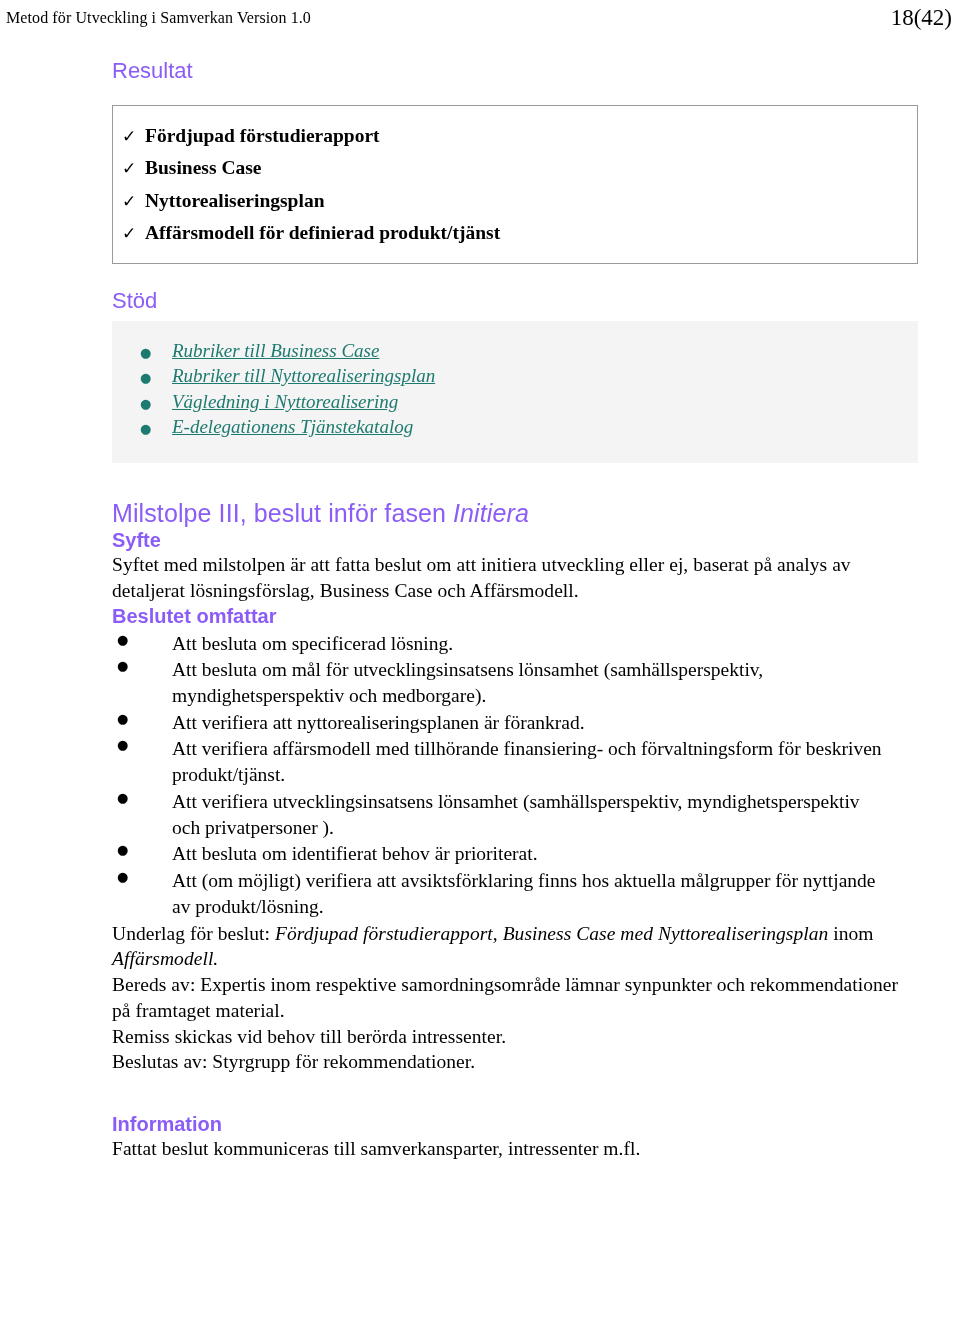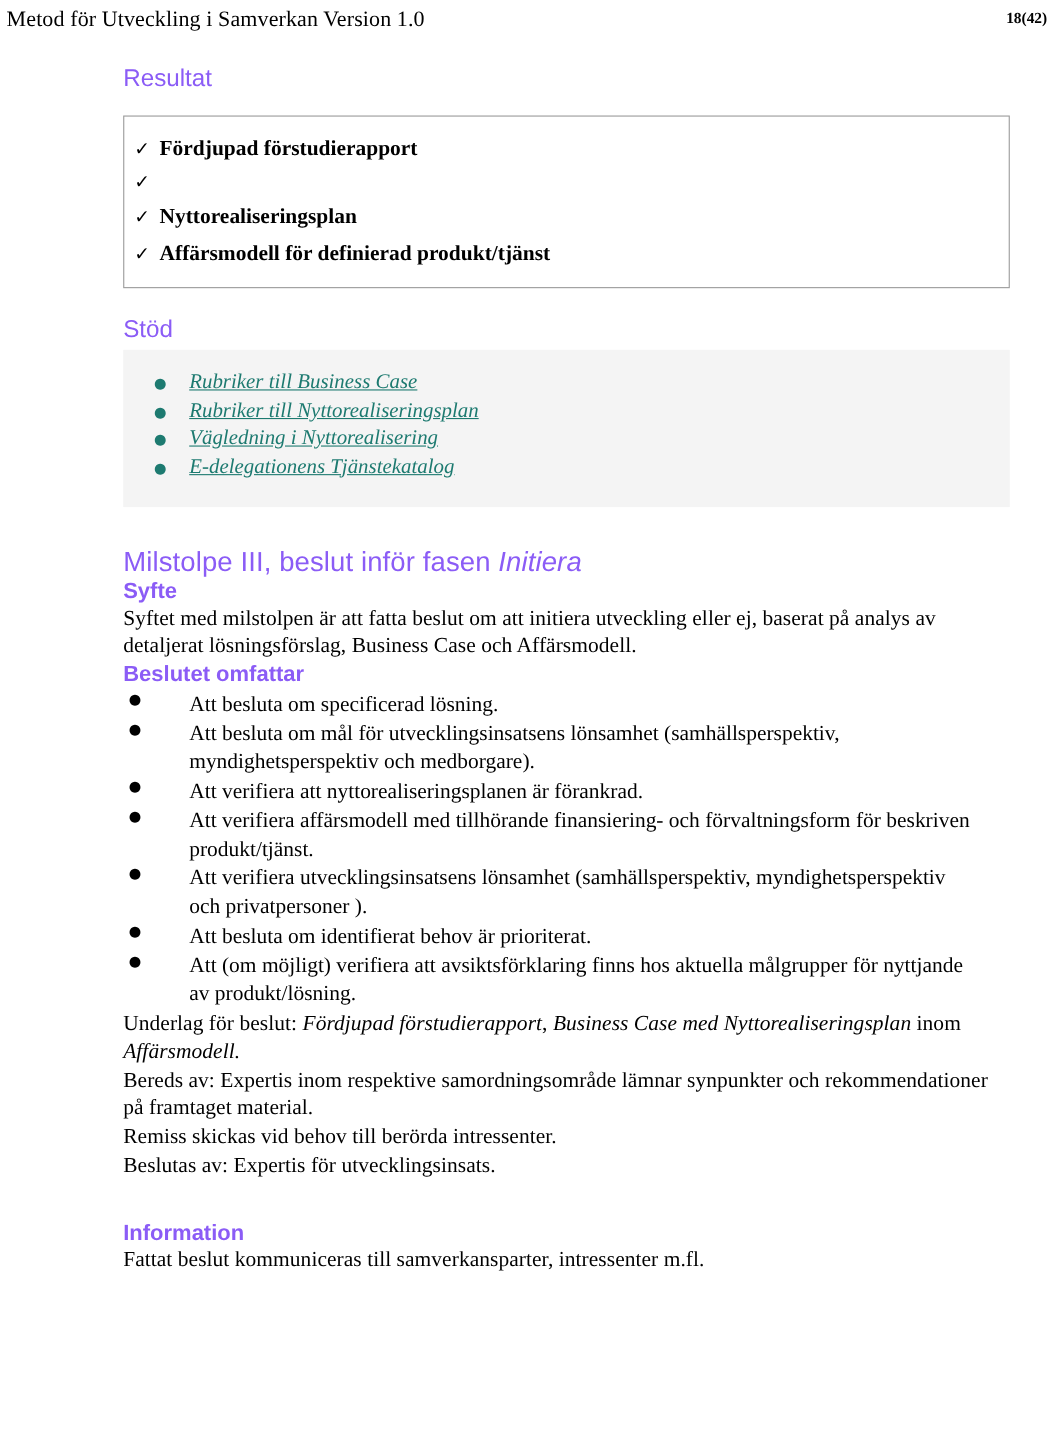--- a/index.html
+++ b/index.html
@@ -25,29 +25,29 @@
     width: 960px;
     height: 30px;
     display: flex;
     align-items: center;
     justify-content: space-between;
     padding: 6px 8px 0 6px;
     box-sizing: border-box;
   }
   .header-title {
     font-family: "Liberation Serif", "DejaVu Serif", serif;
-    font-size: 20px;
+    font-size: 16px;
     letter-spacing: .1px;
     color: #000;
     white-space: nowrap;
   }
   .header-pageno {
     font-family: "Liberation Serif", "DejaVu Serif", serif;
-    font-size: 14px;
-    font-weight: bold;
+    font-size: 23px;
+    font-weight: normal;
     color: #000;
     white-space: nowrap;
   }
 
   
   .content {
     position: absolute;
     left: 112px;
     top: 58px;
     width: 808px;
@@ -228,20 +228,21 @@
   <h2 class="sub-heading">Resultat</h2>
 
   <div class="result-box">
     <ul class="check-list">
       <li>
         <span class="tick">✓</span>
         <span class="lbl">Fördjupad förstudierapport</span>
       </li>
       <li>
         <span class="tick">✓</span>
+        <span class="lbl">Business Case</span>
       </li>
       <li>
         <span class="tick">✓</span>
         <span class="lbl">Nyttorealiseringsplan</span>
       </li>
       <li>
         <span class="tick">✓</span>
         <span class="lbl">Affärsmodell för definierad produkt/tjänst</span>
       </li>
     </ul>
@@ -308,21 +309,21 @@
         <span class="dot">●</span>
         <span class="txt">Att (om möjligt) verifiera att avsiktsförklaring finns hos aktuella målgrupper för nyttjande av produkt/lösning.</span>
       </li>
     </ul>
 
     <p class="body-text para-underlag"><span class="b">Underlag för beslut:</span><span> </span><span class="i">Fördjupad förstudierapport</span><span>, </span><span class="i">Business Case med Nyttorealiseringsplan</span><span> inom </span><span class="i">Affärsmodell.</span></p>
 
     <p class="body-text para-bereds"><span class="b">Bereds av:</span><span> Expertis inom respektive samordningsområde lämnar synpunkter och rekommendationer på framtaget material.</span></p>
     <p class="body-text para-remiss">Remiss skickas vid behov till berörda intressenter.</p>
 
-    <p class="body-text para-beslutas"><span class="b">Beslutas av:</span><span> Expertis för utvecklingsinsats.</span></p>
+    <p class="body-text para-beslutas"><span class="b">Beslutas av:</span><span> Styrgrupp för rekommendationer.</span></p>
 
     <div class="info-block">
       <h3 class="minor-heading">Information</h3>
       <p class="body-text para-info">Fattat beslut kommuniceras till samverkansparter, intressenter m.fl.</p>
     </div>
   </div>
 
 </div>
 
 </body></html>

